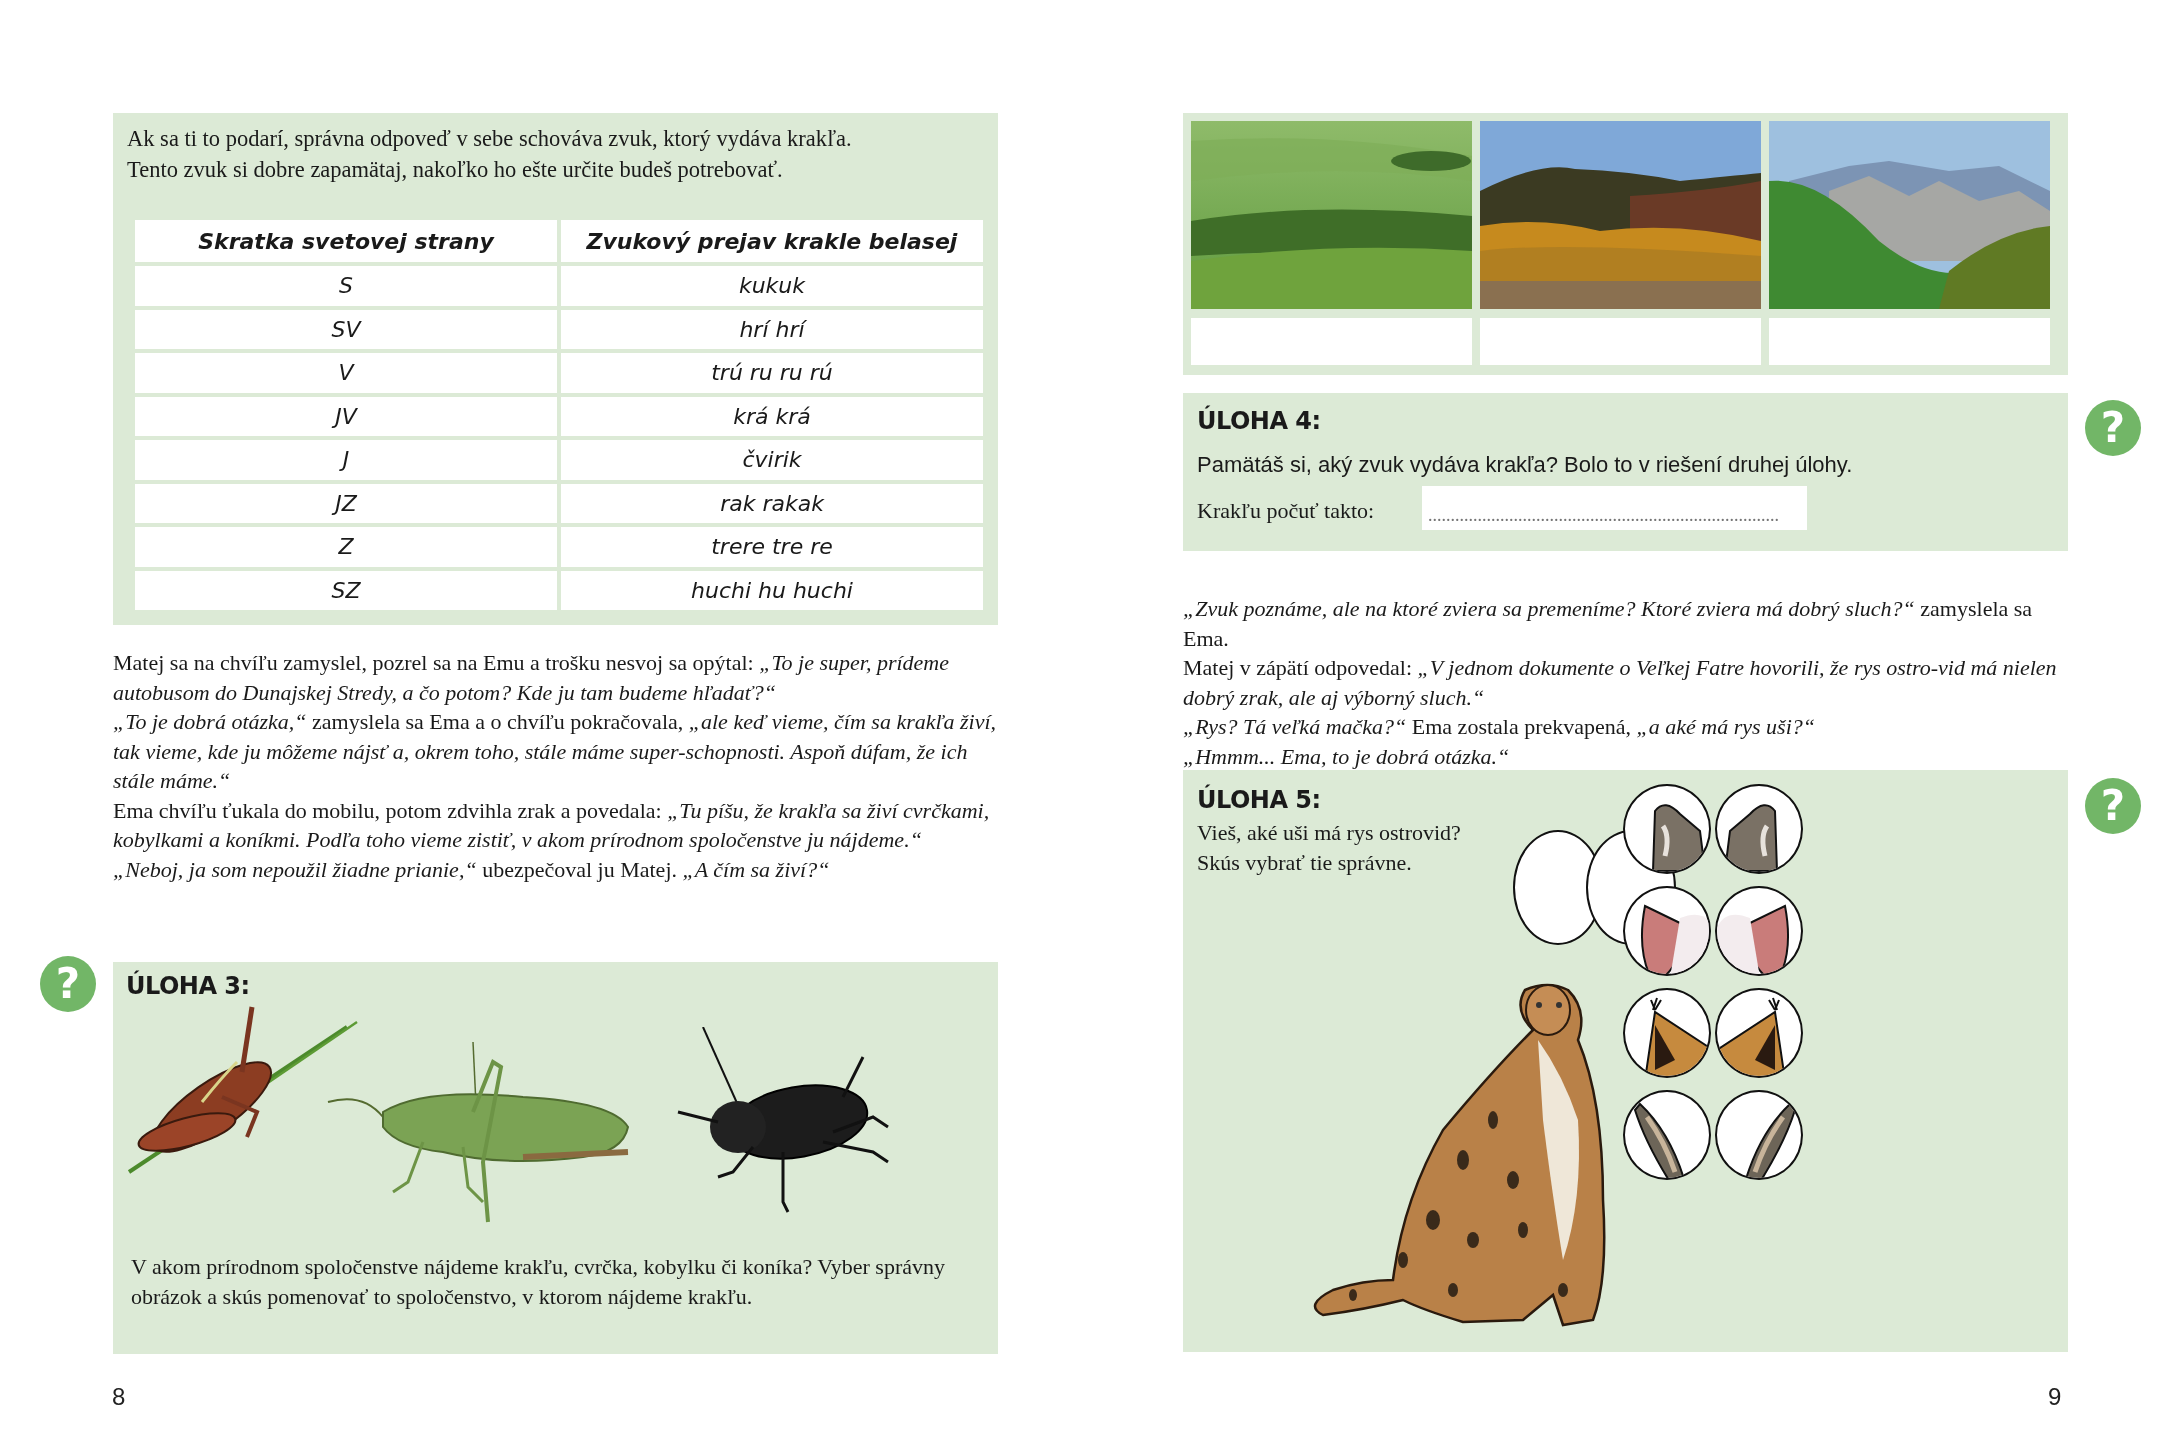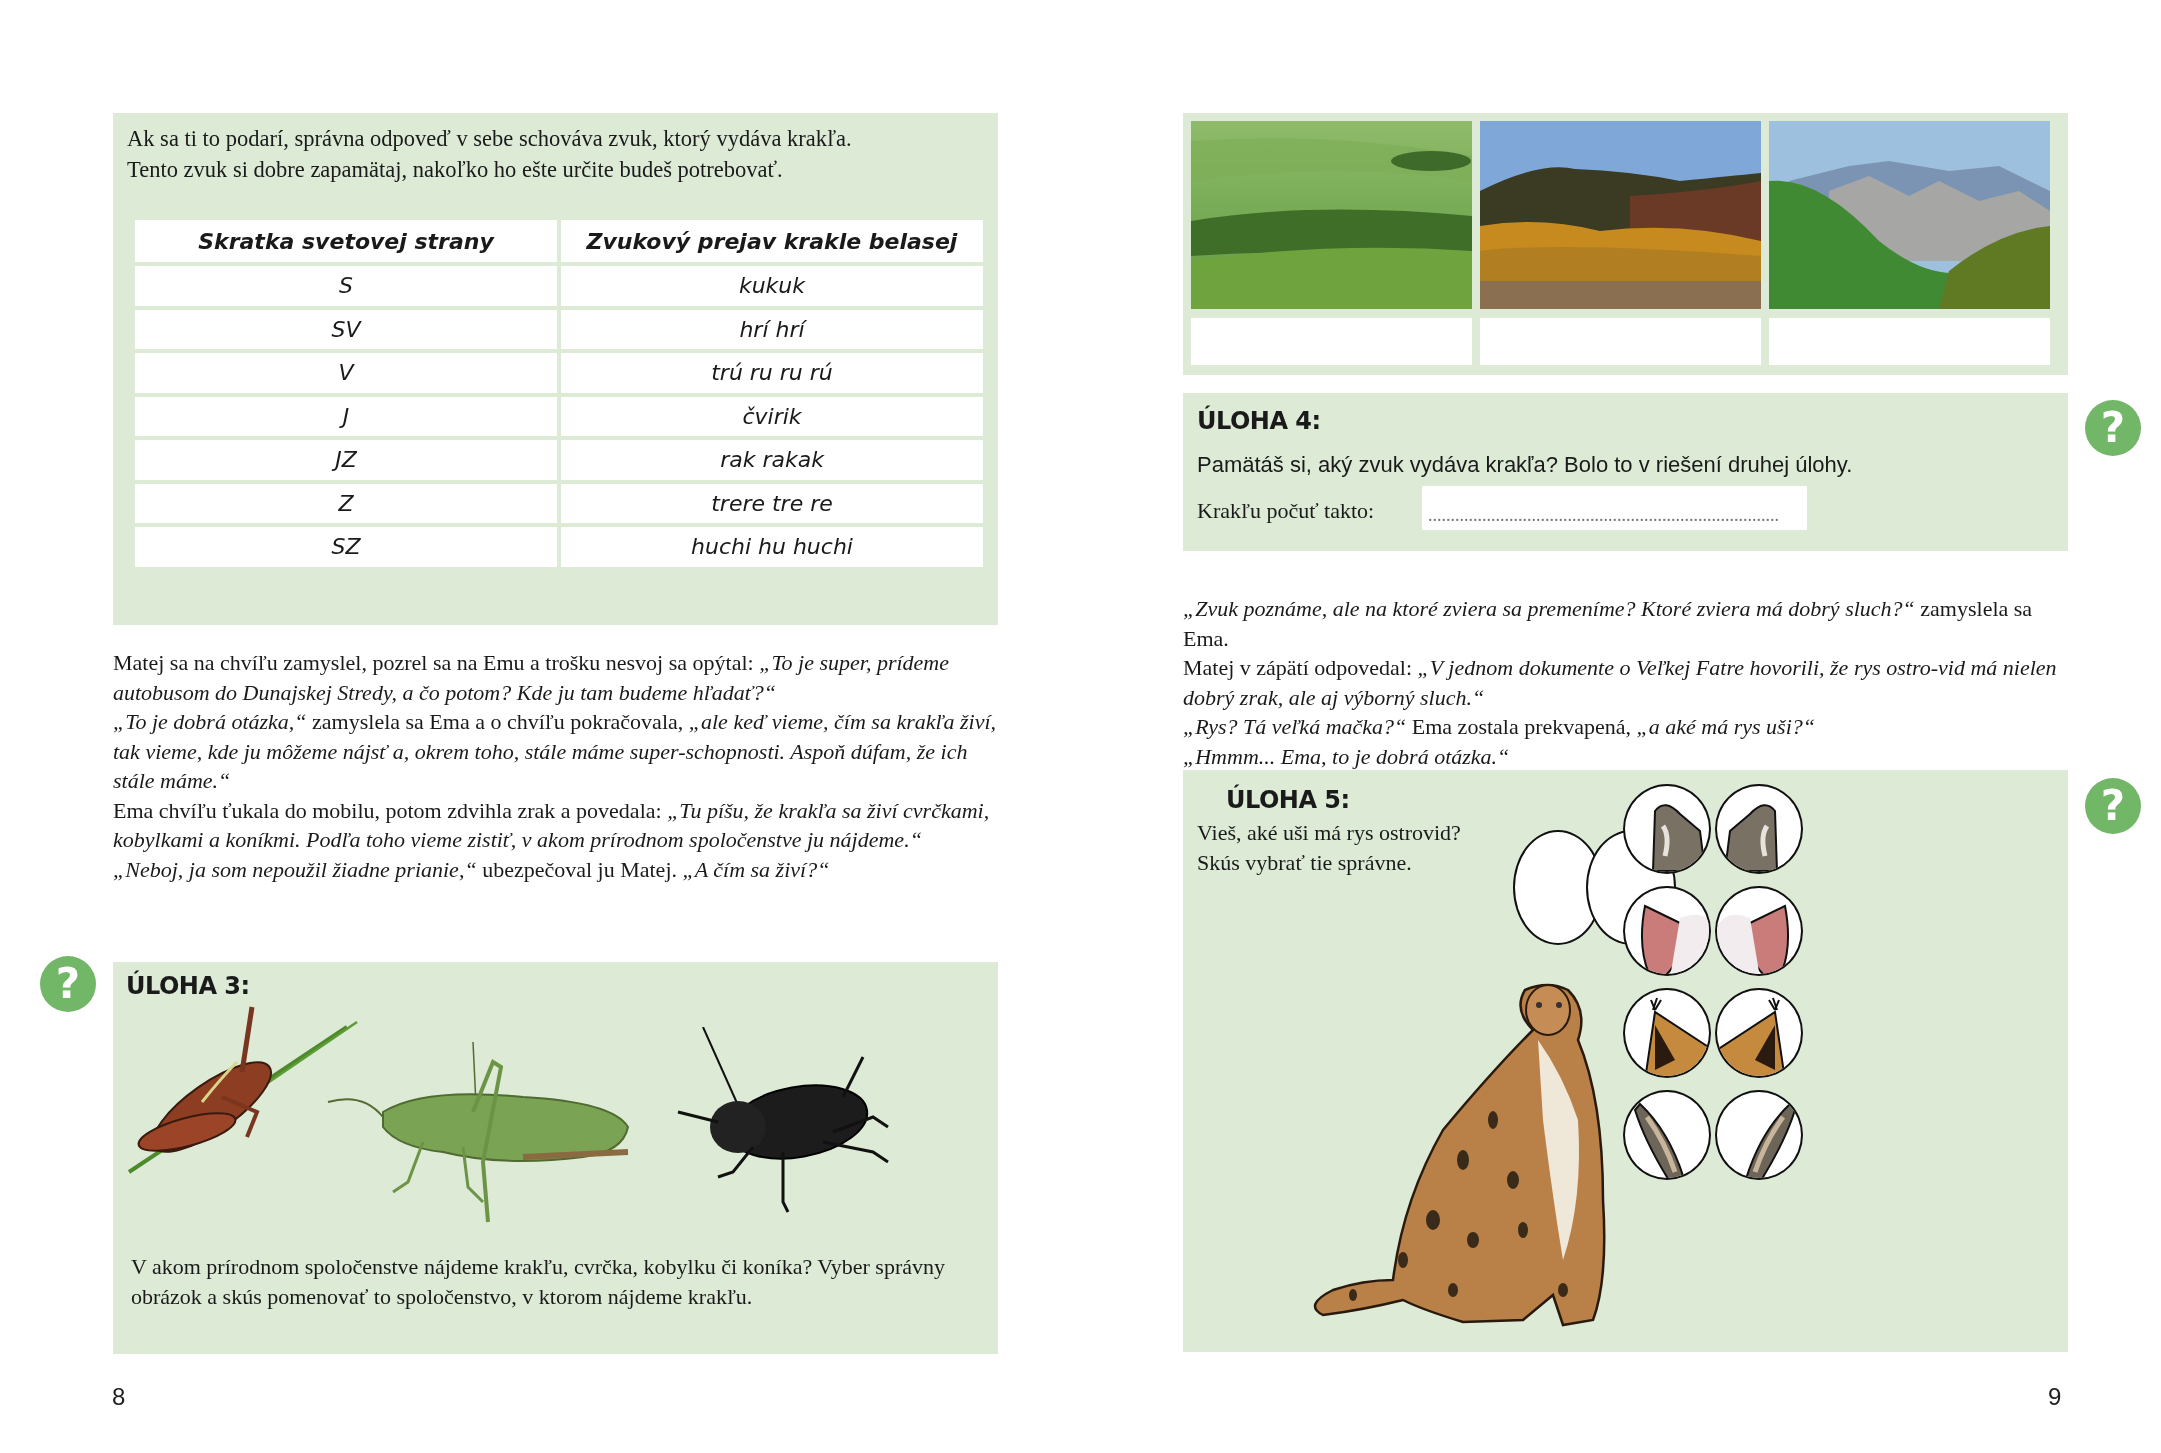--- a/index.html
+++ b/index.html
@@ -51,21 +51,21 @@
   #task4-title { position: absolute; left: 14px; top: 14px; }
   #task4-q { position: absolute; left: 14px; top: 28px; font-size: 22px; font-family: Liberation Sans, sans-serif; margin-top: 31px; }
   #task4-label { position: absolute; left: 14px; top: 105px; font-size: 22px; font-family: "Liberation Serif", "DejaVu Serif", serif; }
   #task4-input { position: absolute; left: 239px; top: 93px; width: 385px; height: 44px; background: #fff; border: none; font-family: "Liberation Serif", serif; font-size: 18px; padding: 14px 6px 0 6px; color: #333; letter-spacing: 0px; }
 
   
   #dialogue-right { position: absolute; left: 1183px; top: 566px; width: 900px; font-size: 22px; line-height: 29.5px; font-family: "Liberation Serif", "DejaVu Serif", serif; margin-top: 28px; }
 
   
   #task5-box { left: 1183px; top: 770px; width: 885px; height: 582px; }
-  #task5-title { position: absolute; left: 14px; top: 16px; margin-left: 29px; }
+  #task5-title { position: absolute; left: 14px; top: 16px; }
   #task5-text { position: absolute; left: 14px; top: 48px; font-size: 22px; line-height: 30px; font-family: "Liberation Serif", "DejaVu Serif", serif; }
   .ear-slot { position: absolute; border: 2.5px solid #111; border-radius: 50%; background: #fff; overflow: hidden; }
 
   .page-num { position: absolute; top: 1383px; font-family: "Liberation Sans", "DejaVu Sans", sans-serif; font-size: 24px; color: #222; }
 </style>
 </head>
 <body>
 
 <div class="box" id="intro-box">
   <div id="intro-text" class="serif">
@@ -84,20 +84,24 @@
           <td>S</td>
           <td>kukuk</td>
         </tr>
         <tr>
           <td>SV</td>
           <td>hrí hrí</td>
         </tr>
         <tr>
           <td>V</td>
           <td>trú ru ru rú</td>
+        </tr>
+        <tr>
+          <td>JV</td>
+          <td>krá krá</td>
         </tr>
         <tr>
           <td>J</td>
           <td>čvirik</td>
         </tr>
         <tr>
           <td>JZ</td>
           <td>rak rakak</td>
         </tr>
         <tr>

